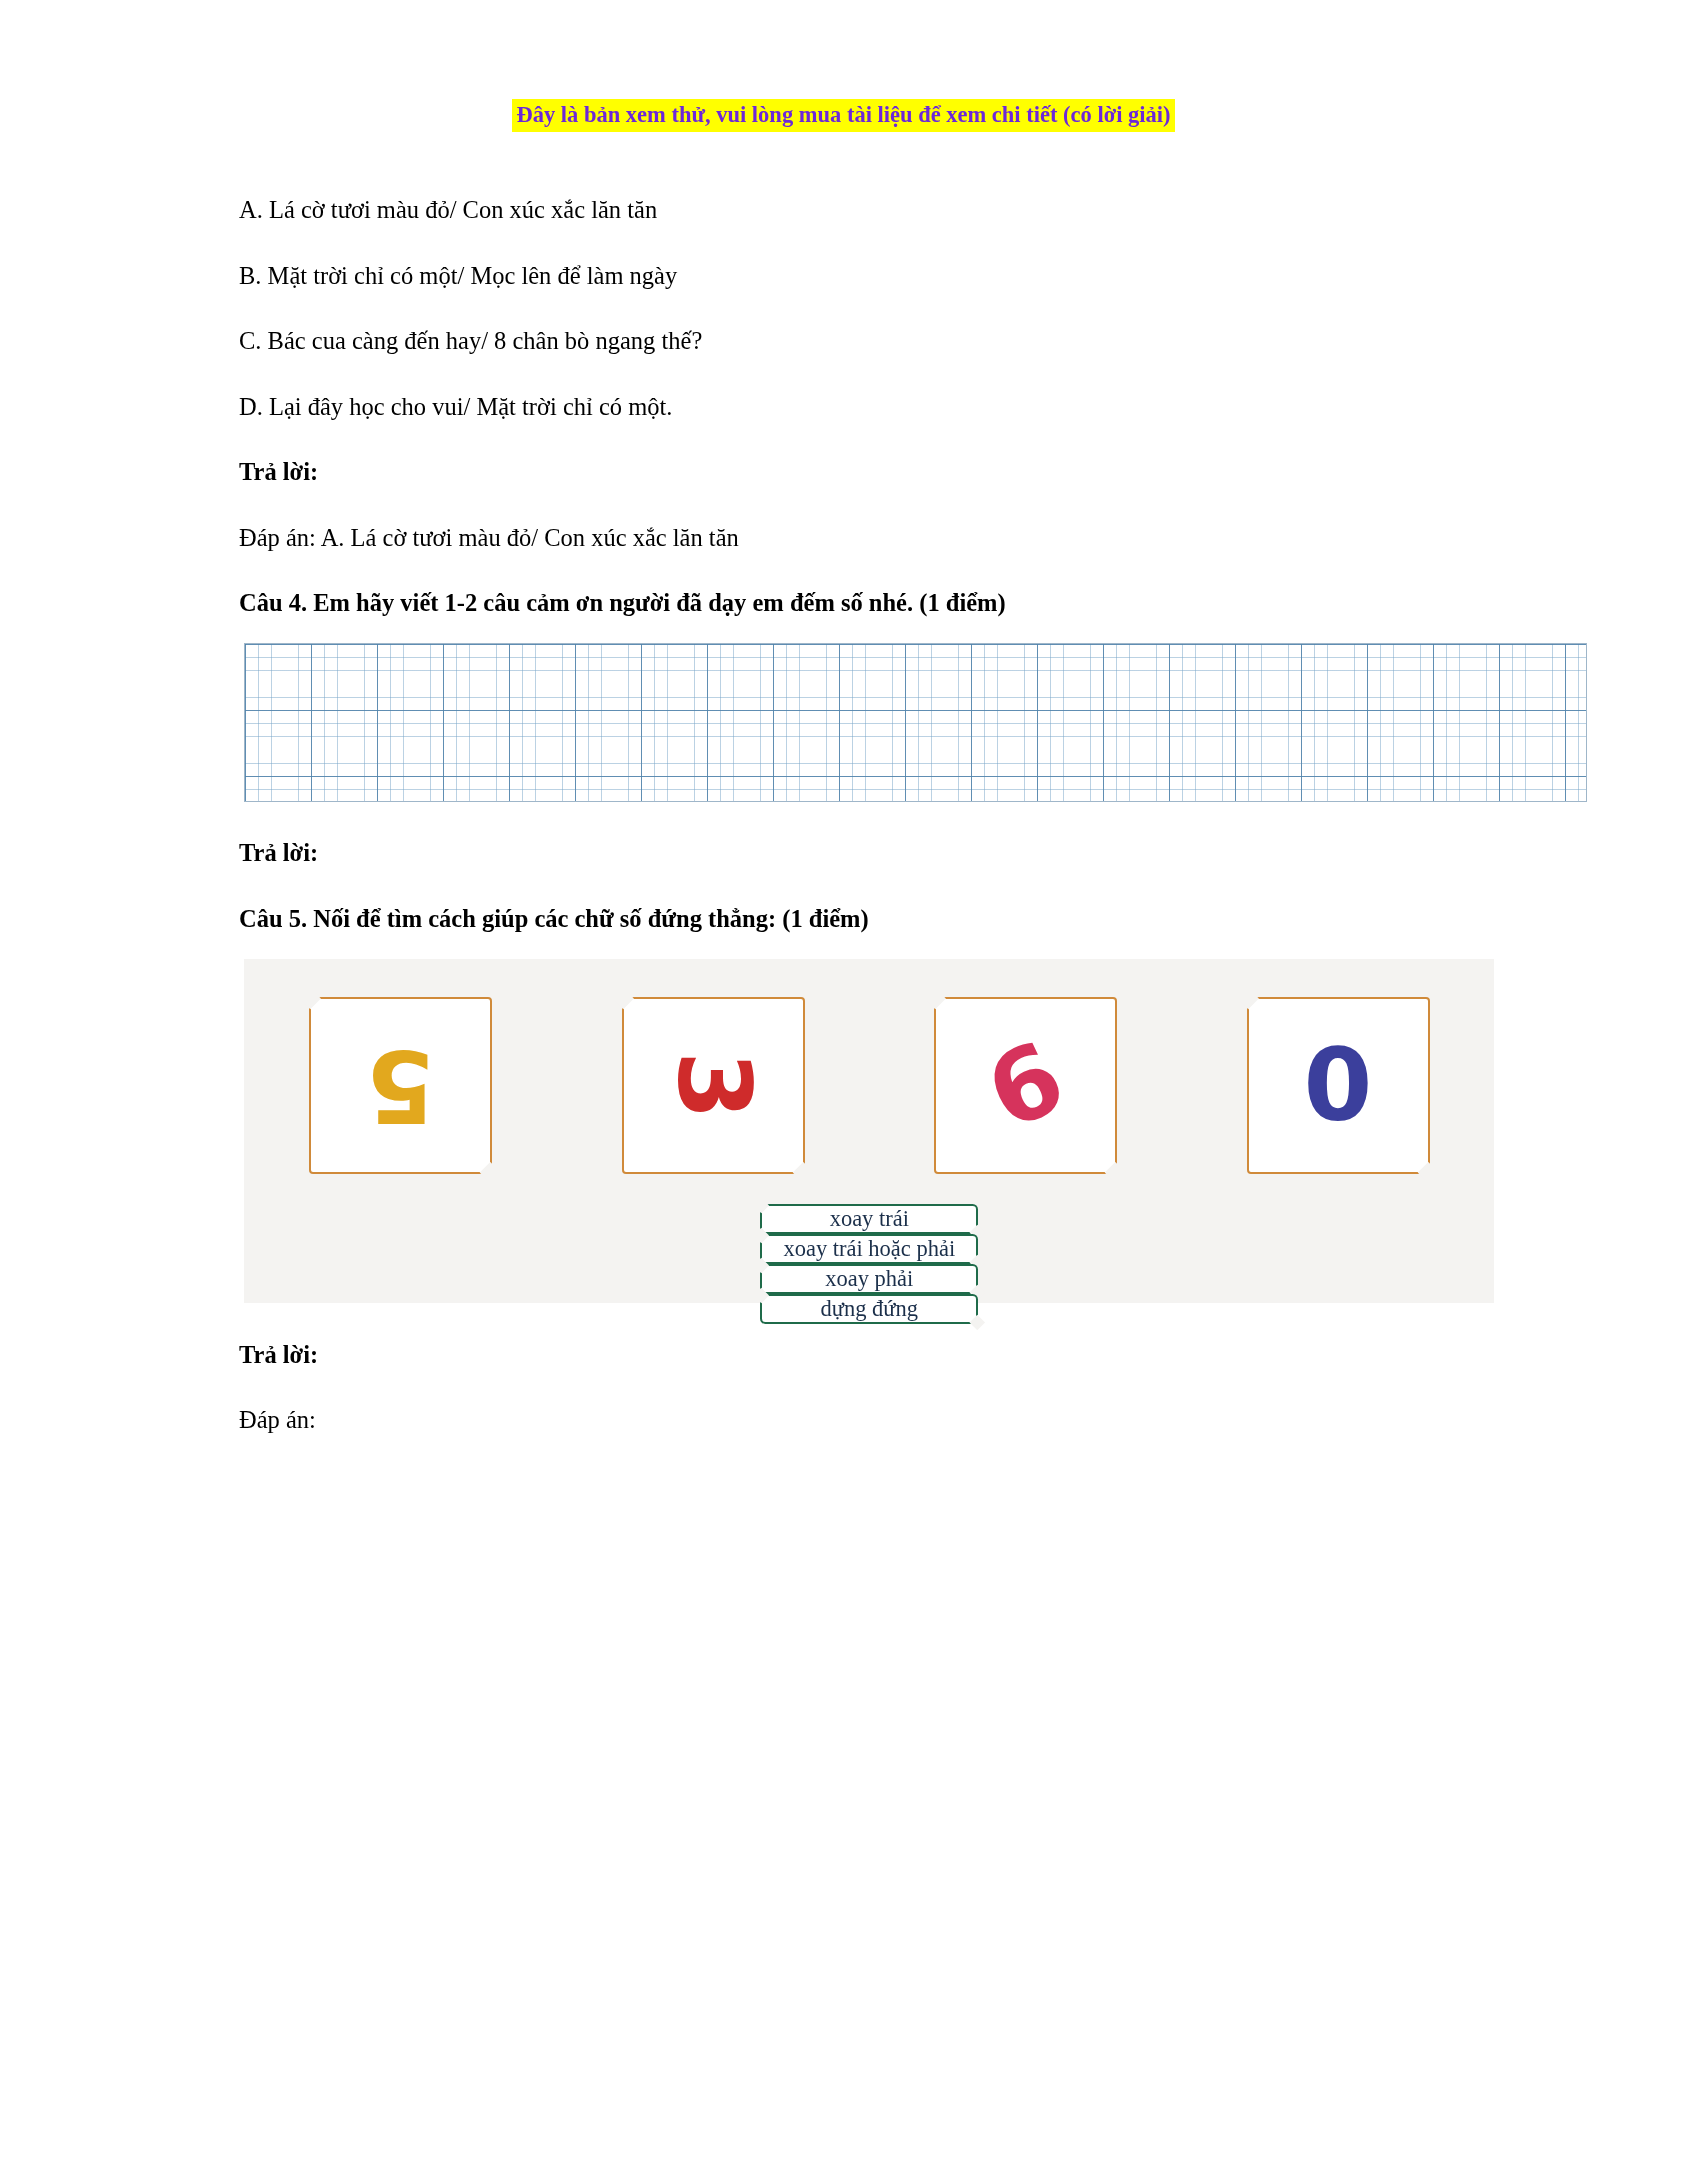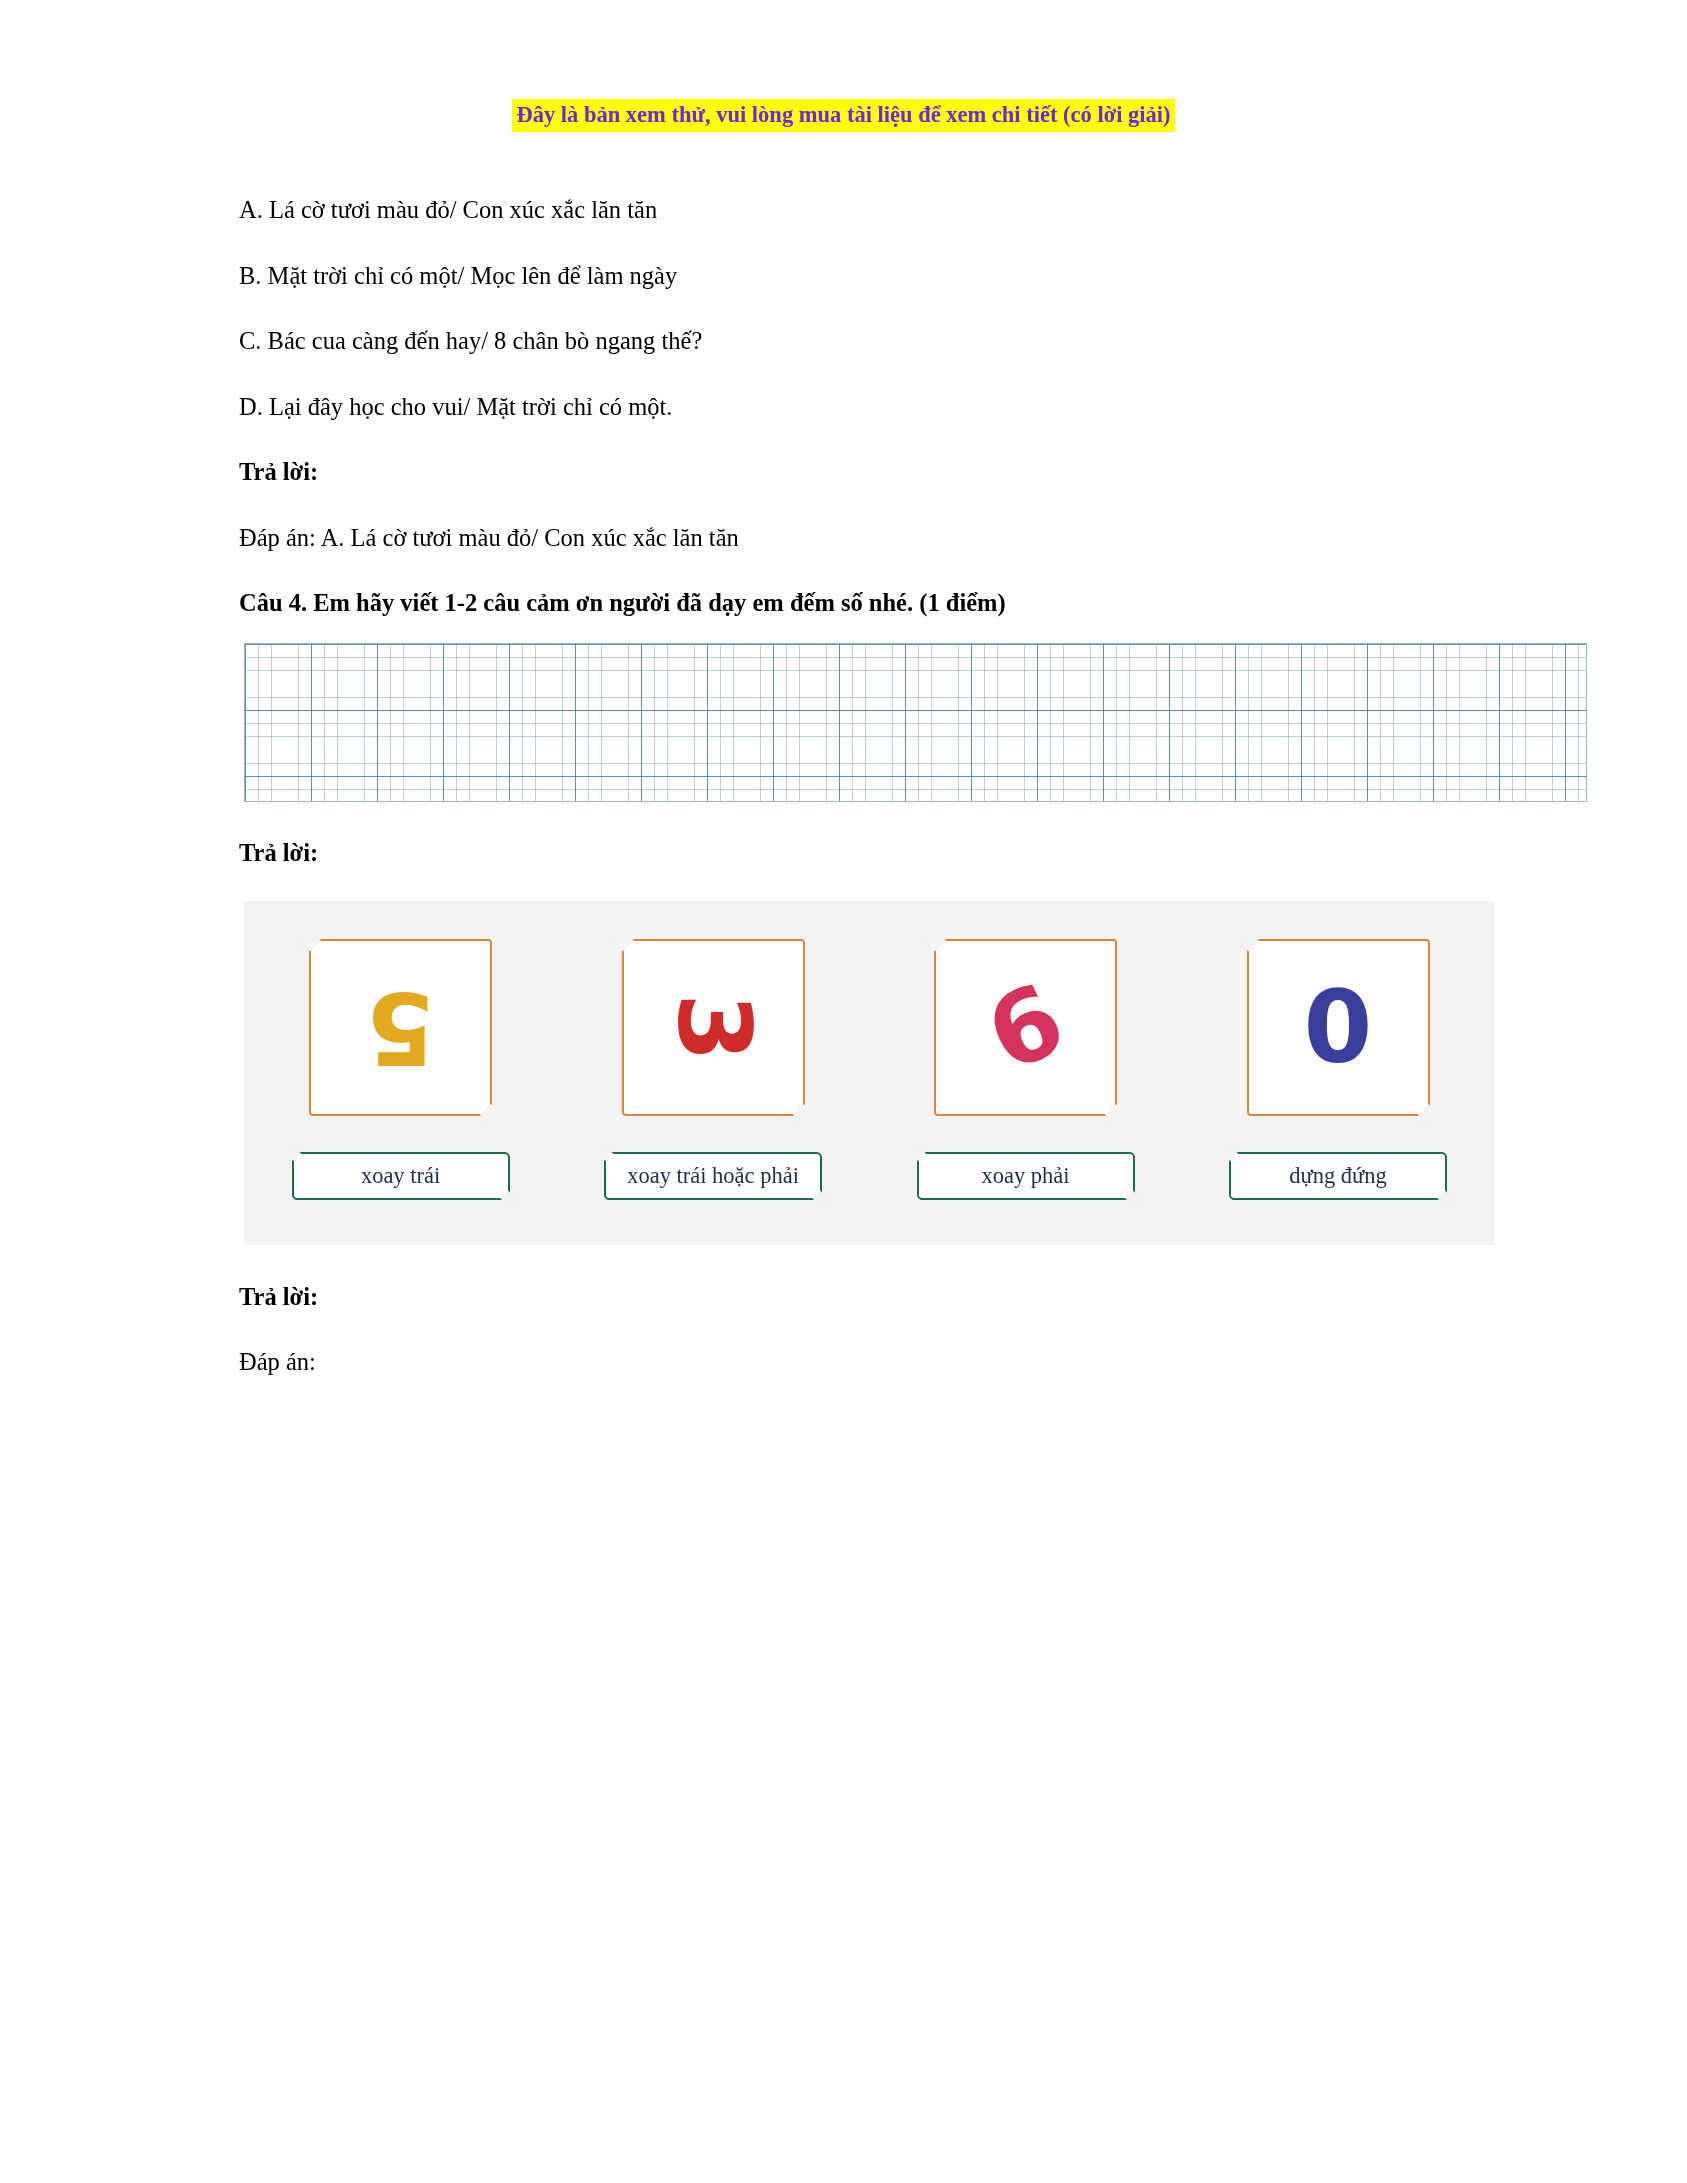--- a/index.html
+++ b/index.html
@@ -132,20 +132,21 @@
 
   .fig-row-labels {
     position: absolute;
     top: 245px;
     left: 0;
     width: 1250px;
     height: 60px;
     display: flex;
     justify-content: space-around;
     align-items: center;
+    flex-direction: column;
   }
   .label-chip {
     min-width: 218px;
     height: 48px;
     border: 2px solid #1f6b4a;
     border-radius: 5.3px;
     background: #ffffff;
     display: flex;
     align-items: center;
     justify-content: center;
@@ -184,20 +185,21 @@
 
     <p class="para bold">Trả lời:</p>
     <p class="para">Đáp án: A. Lá cờ tươi màu đỏ/ Con xúc xắc lăn tăn</p>
 
     <p class="para bold tight">Câu 4. Em hãy viết 1-2 câu cảm ơn người đã dạy em đếm số nhé. (1 điểm)</p>
 
     <div class="grid-box"></div>
 
     <p class="para bold">Trả lời:</p>
 
+    <p class="para bold tight">Câu 5. Nối để tìm cách giúp các chữ số đứng thẳng: (1 điểm)</p>
 
     <div class="figure">
       <div class="fig-row-cards">
         <div class="card">
           <span class="digit d5">5</span>
         </div>
         <div class="card">
           <span class="digit d3">3</span>
         </div>
         <div class="card">

